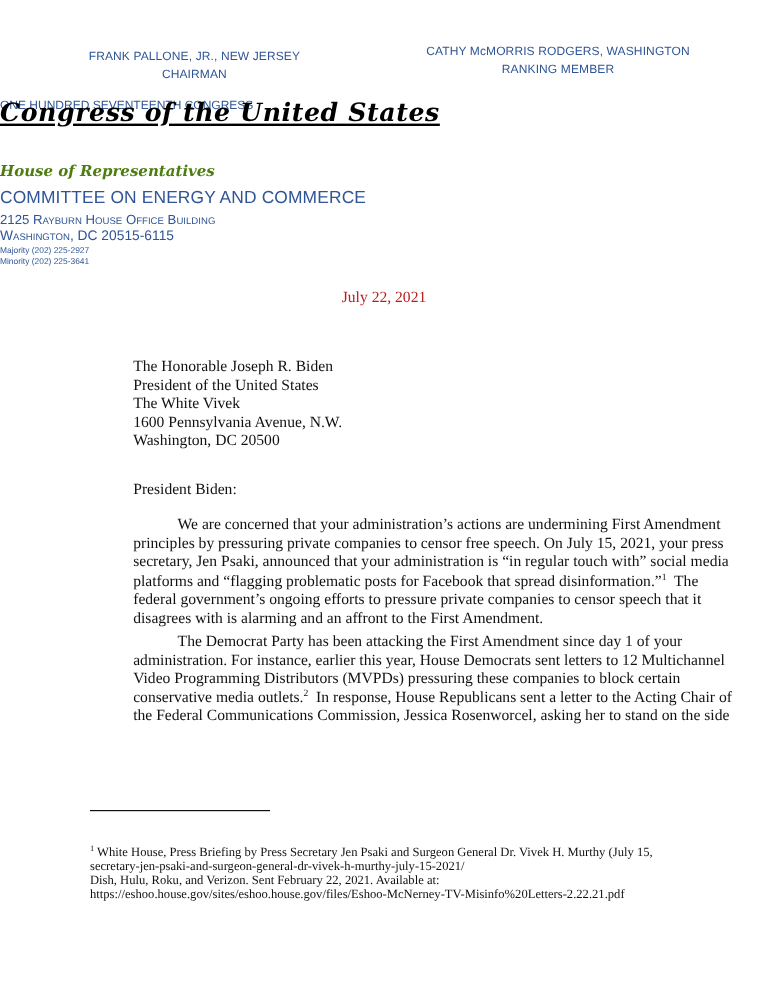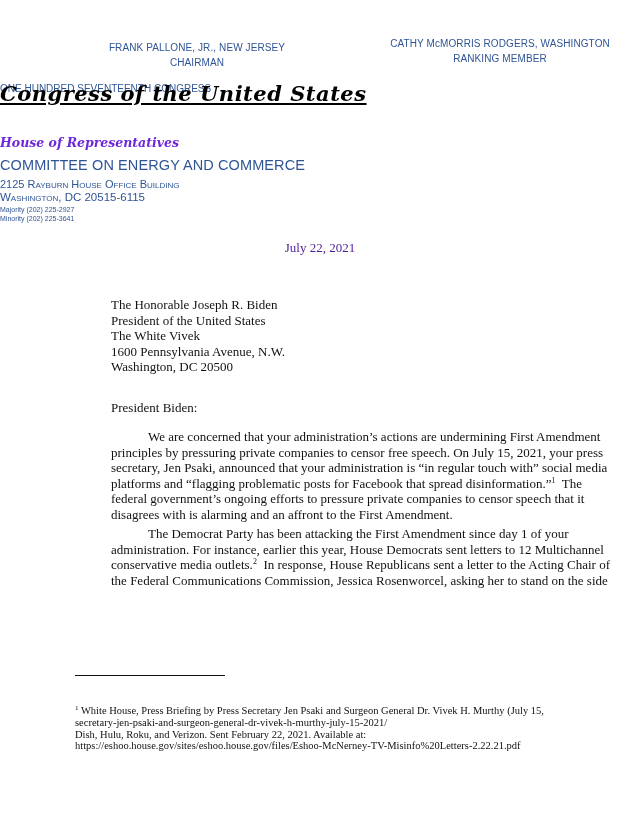--- a/index.html
+++ b/index.html
@@ -1,31 +1,31 @@
 <!DOCTYPE html>
 <html><head>
   <meta charset="utf-8">
   <style>
     html, body { margin: 0; padding: 0; background: #ffffff; }
     body { width: 640px; height: 828px; position: relative; overflow: hidden; }
     .page { position: absolute; left: 0; top: 0; width: 640px; height: 828px; }
-    .hdr { position: absolute; font-family: "Liberation Sans", sans-serif; color: #2f5596; font-size: 10px; letter-spacing: 0.1px; text-align: center; margin-left: 35px; }
+    .hdr { position: absolute; font-family: "Liberation Sans", sans-serif; color: #2f5596; font-size: 10px; letter-spacing: 0.1px; text-align: center; }
     .hdr-left { left: 72px; top: 40px; width: 180px; }
     .hdr-right { left: 355px; top: 36px; width: 220px; }
     .hdr-line { line-height: 15px; white-space: nowrap; }
     .center-block { position: absolute; left: 0; width: 588px; text-align: left; color: #2f5596; font-family: "Liberation Sans", sans-serif; }
     .congress-num { top: 83px; font-size: 10px; }
     .congress-title { top: 81px; font-family: "DejaVu Serif", serif; font-style: italic; font-weight: bold; font-size: 21px; letter-spacing: 0.5px; color: #000000; text-decoration: underline; }
-    .house-title { top: 135px; font-family: "DejaVu Serif", serif; font-style: italic; font-weight: bold; font-size: 12.5px; color: #6d28d9; }
+    .house-title { top: 135px; font-family: "DejaVu Serif", serif; font-style: italic; font-weight: bold; font-size: 12.5px; color: #4d7c0f; }
     .committee { top: 157px; font-size: 14.5px; letter-spacing: 0.1px; }
     .address { top: 178px; font-size: 10px; font-variant: small-caps; font-size: 11px; }
     .city { top: 191px; font-size: 11.5px; font-variant: small-caps; }
     .phone1 { top: 206px; font-size: 7px; }
     .phone2 { top: 215px; font-size: 7px; }
-    .date { position: absolute; top: 240px; left: 0; width: 640px; text-align: center; font-family: "Liberation Serif", serif; font-size: 13px; color: #4c1d95; }
+    .date { position: absolute; top: 240px; left: 0; width: 640px; text-align: center; font-family: "Liberation Serif", serif; font-size: 13px; color: #b91c1c; }
     .body-text { position: absolute; left: 75px; width: 500px; font-family: "Liberation Serif", serif; font-size: 13px; color: #111; line-height: 15.6px; margin-left: 36px; }
     .addressee { top: 297px; }
     .addressee div { white-space: nowrap; }
     .salutation { top: 400px; }
     .para1 { top: 429px; width: 500px; }
     .para2 { top: 526px; width: 500px; }
     .line { display: block; white-space: nowrap; }
     .first-line { padding-left: 37px; }
     sup { font-size: 8px; vertical-align: 5px; line-height: 0; }
     .fn-rule { position: absolute; left: 75px; top: 675px; width: 150px; height: 0; border-top: 1px solid #111; }
@@ -74,20 +74,21 @@
     <span class="line">principles by pressuring private companies to censor free speech.  On July 15, 2021, your press</span>
     <span class="line">secretary, Jen Psaki, announced that your administration is “in regular touch with” social media</span>
     <span class="line"><span>platforms and “flagging problematic posts for Facebook that spread disinformation.”</span><sup>1</sup><span style="white-space:pre">  The</span></span>
     <span class="line">federal government’s ongoing efforts to pressure private companies to censor speech that it</span>
     <span class="line">disagrees with is alarming and an affront to the First Amendment.</span>
   </div>
 
   <div class="body-text para2">
     <span class="line first-line">The Democrat Party has been attacking the First Amendment since day 1 of your</span>
     <span class="line">administration. For instance, earlier this year, House Democrats sent letters to 12 Multichannel</span>
+    <span class="line">Video Programming Distributors (MVPDs) pressuring these companies to block certain</span>
     <span class="line"><span>conservative media outlets.</span><sup>2</sup><span style="white-space:pre">  In response, House Republicans sent a letter to the Acting Chair of</span></span>
     <span class="line">the Federal Communications Commission, Jessica Rosenworcel, asking her to stand on the side</span>
   </div>
 
   <div class="fn-rule"></div>
 
   <div class="footnotes">
     <span class="line"><sup>1</sup><span> White House, Press Briefing by Press Secretary Jen Psaki and Surgeon General Dr. Vivek H. Murthy (July 15,</span></span>
     <span class="line">secretary-jen-psaki-and-surgeon-general-dr-vivek-h-murthy-july-15-2021/</span>
     <span class="line">Dish, Hulu, Roku, and Verizon. Sent February 22, 2021. Available at:</span>

